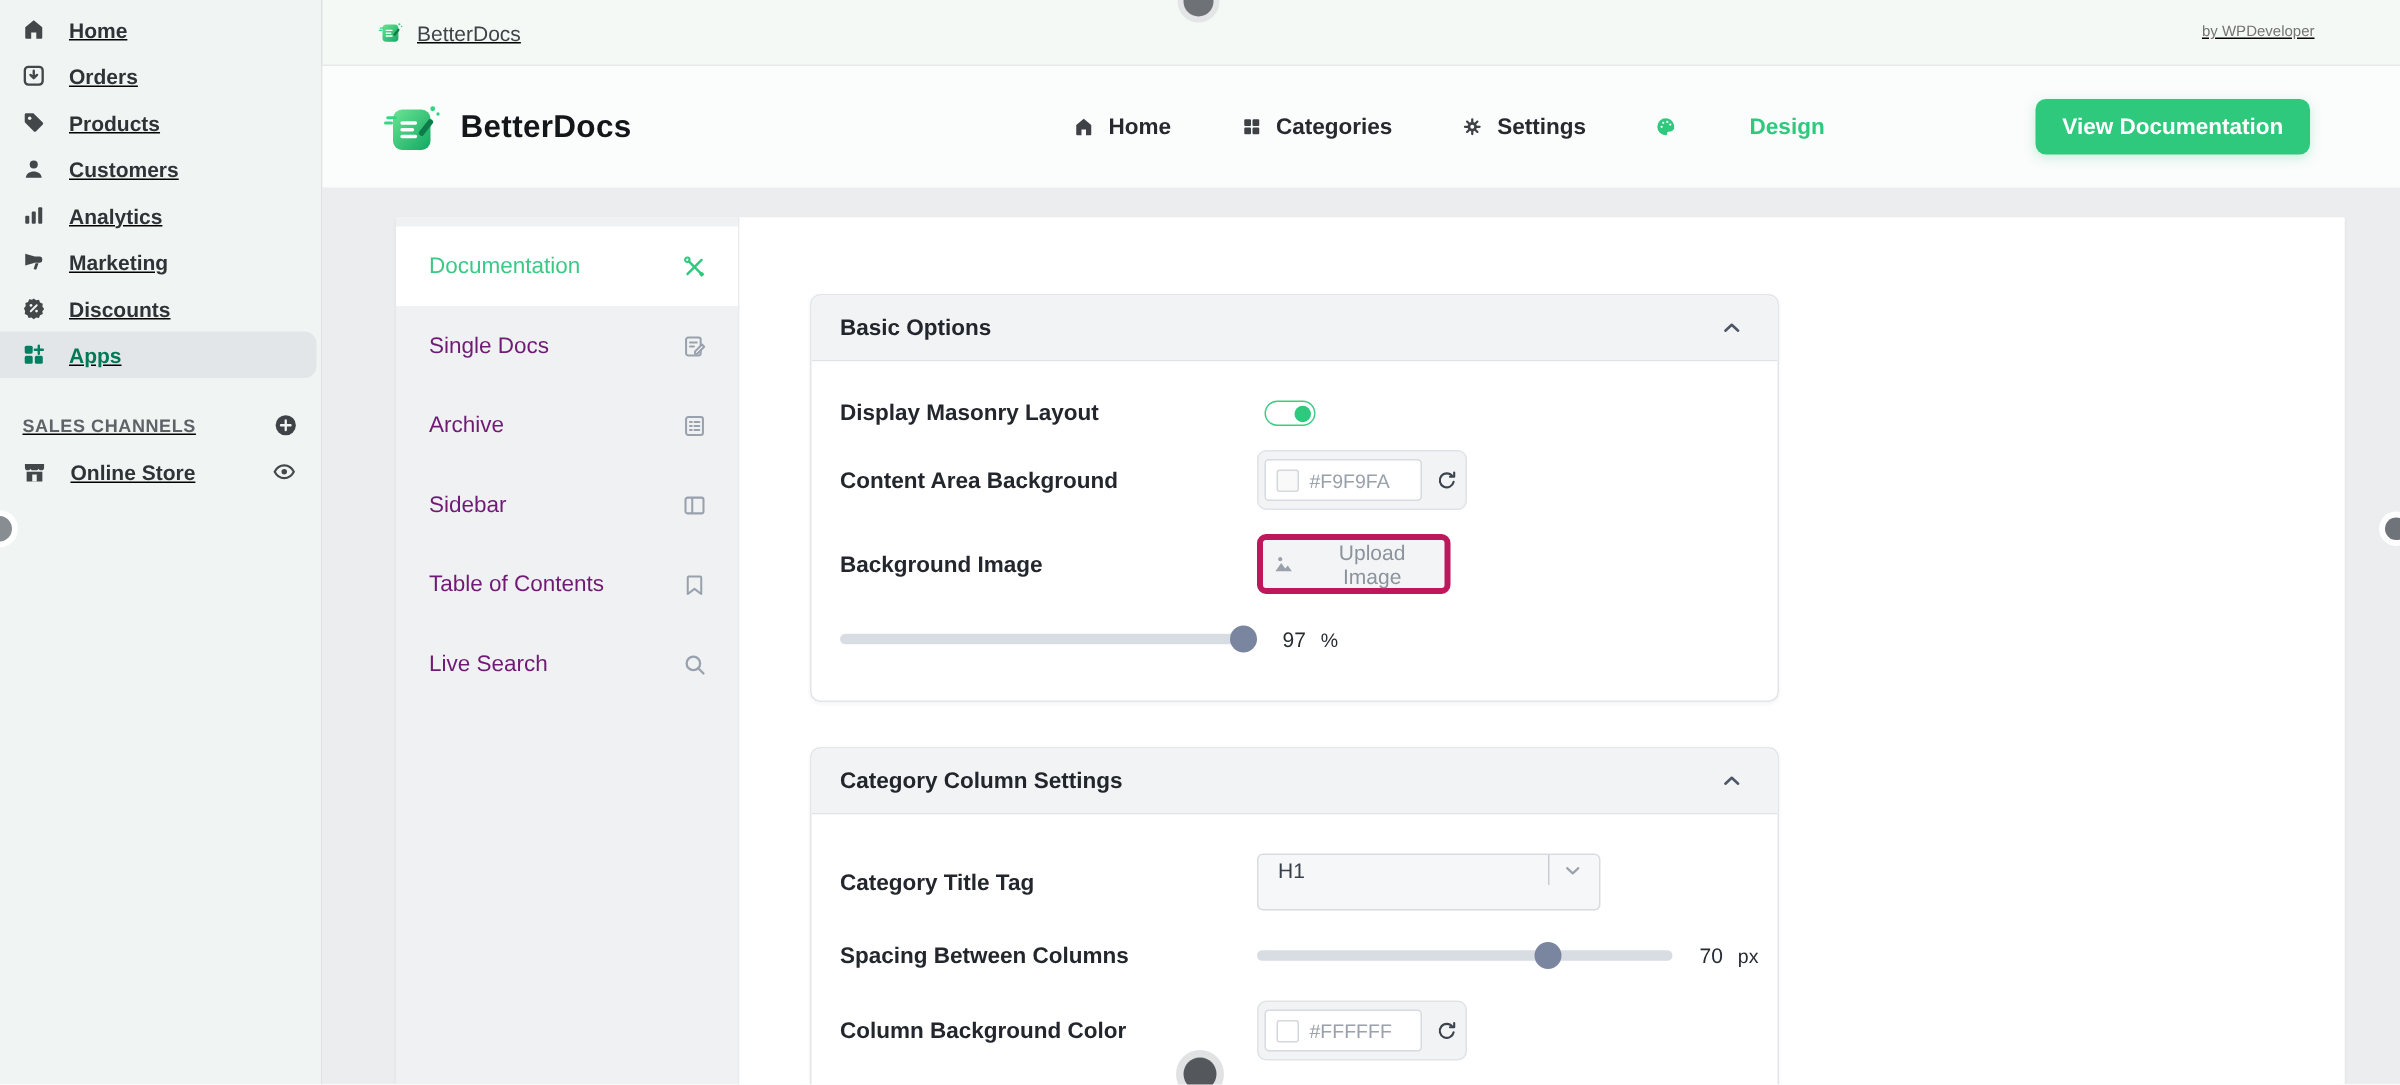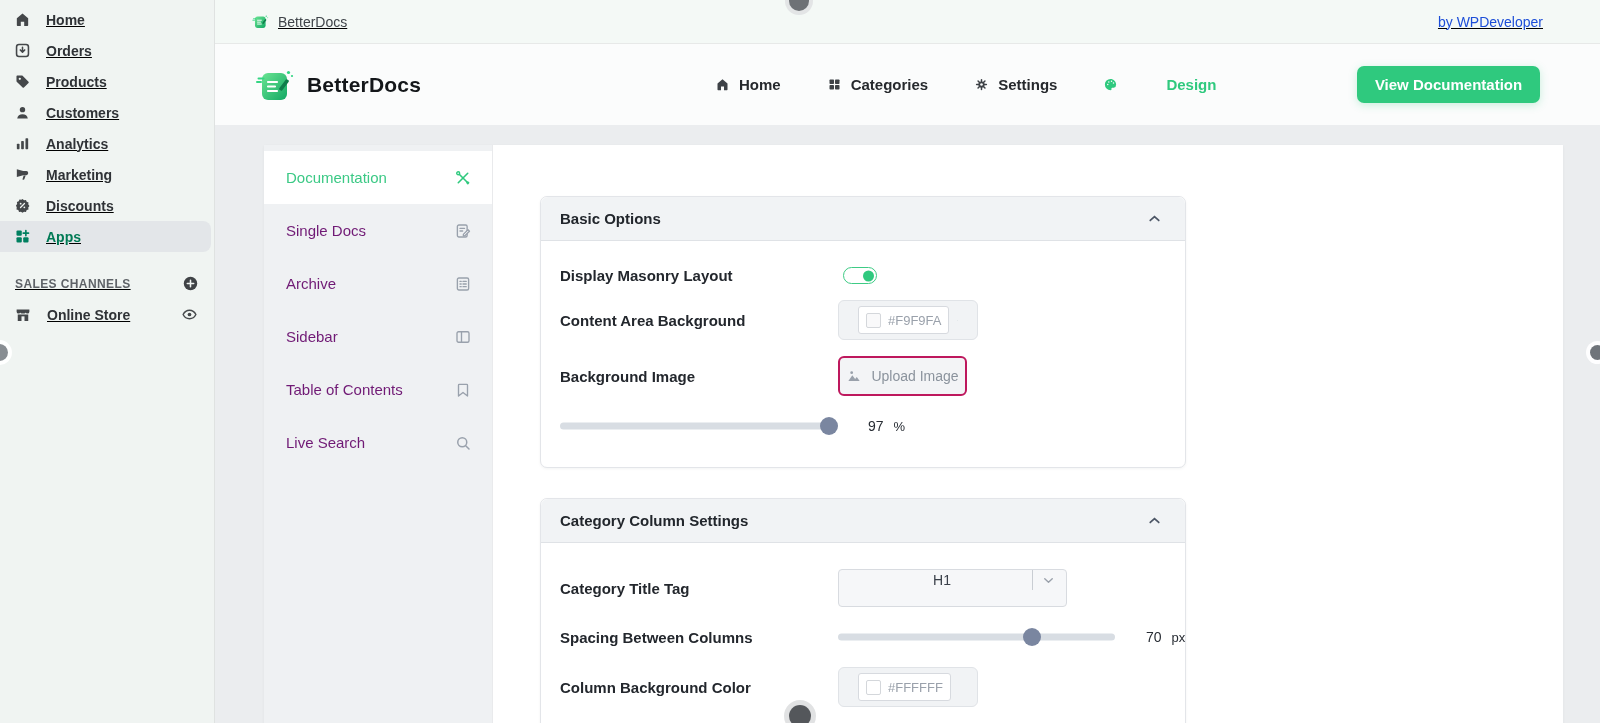--- a/index.html
+++ b/index.html
@@ -25,21 +25,21 @@
   .channel-item .sicon{width:18px;height:18px;color:#44474a;display:flex;}
   .channel-item .clabel{flex:1;}
   .eye{width:17px;height:17px;color:#45484b;display:flex;cursor:pointer;}
 
   
   .main{flex:1;display:flex;flex-direction:column;min-width:0;}
   .topbar{height:44px;flex:0 0 44px;background:#f4f9f6;border-bottom:1px solid #e7e9e8;
           display:flex;align-items:center;gap:9px;padding:0 57px 0 37px;}
   .topbar .logo-sm{width:17px;height:17px;display:flex;}
   .topbar .tname{font-size:14px;font-weight:500;color:#3f4449;}
-  .topbar .byline{margin-left:auto;font-size:14px;color:#1d4ed8;text-align:center;}
+  .topbar .byline{margin-left:auto;font-size:10px;color:#737373;text-align:center;}
 
   .app-header{height:81px;flex:0 0 81px;background:#fbfcfc;position:relative;}
   .brand{position:absolute;left:40px;top:50%;transform:translateY(-50%);
          display:flex;align-items:center;gap:12px;}
   .brand .logo-lg{width:40px;height:40px;display:flex;}
   .brand .bname{font-size:21px;font-weight:800;color:#14171a;letter-spacing:.2px;}
   .app-nav{position:absolute;left:500px;top:0;height:100%;display:flex;align-items:center;gap:46px;}
   .nav-item{display:flex;align-items:center;gap:9px;font-size:15px;font-weight:700;
             color:#26292d;cursor:pointer;}
   .nav-item .nicon{width:15px;height:15px;color:#3e4247;display:flex;}
@@ -77,42 +77,42 @@
   .row-label{width:278px;flex:0 0 278px;font-size:15px;font-weight:700;color:#23272d;}
   .row-control{display:flex;align-items:center;}
 
   
   .toggle{width:34px;height:17px;border:1.6px solid #3ecb85;border-radius:10px;
           background:#fff;position:relative;margin-left:5px;cursor:pointer;}
   .toggle .knob{position:absolute;right:2px;top:50%;transform:translateY(-50%);
                 width:11px;height:11px;border-radius:50%;background:#2fc97e;}
 
   .color-field{display:flex;align-items:center;width:140px;height:40px;background:#f1f3f5;
-               border:1px solid #e0e3e7;border-radius:6px;padding:0 19px;gap:8px;}
+               border:1px solid #e0e3e7;border-radius:6px;padding:0 4px;gap:8px;}
   .color-inner{flex:1;display:flex;align-items:center;gap:7px;background:#fff;
                border:1px solid #d7dadf;border-radius:3px;height:28px;padding:0 7px;cursor:text;}
   .swatch{width:15px;height:15px;border:1px solid #d4d7db;border-radius:2px;flex:0 0 15px;}
   .color-text{font-size:13px;color:#9aa1ab;}
   .refresh{width:17px;height:17px;color:#3c434d;display:flex;cursor:pointer;}
 
   .upload-btn{display:flex;align-items:center;gap:9px;width:129px;height:40px;
-              justify-content:center;background:#f3f4f6;border:2px solid #be185d;
+              justify-content:center;background:#f3f4f6;border:4px solid #be185d;
               border-radius:6px;color:#8b939d;font-size:14px;font-family:inherit;cursor:pointer;}
   .upload-btn .uicon{width:16px;height:16px;color:#9aa1ab;display:flex;}
 
   .slider{position:relative;width:277px;height:28px;cursor:pointer;}
   .slider .track{position:absolute;left:0;right:0;top:50%;height:7px;
                  transform:translateY(-50%);border-radius:4px;background:#d8dde3;}
   .slider .handle{position:absolute;top:50%;width:18px;height:18px;border-radius:50%;
                   background:#7a86a0;transform:translate(-50%,-50%);cursor:grab;}
-  .slider-value{margin-left:31px;font-size:14px;font-weight:500;color:#272c33;}
+  .slider-value{margin-left:18px;font-size:14px;font-weight:500;color:#272c33;}
   .slider-unit{margin-left:10px;font-size:13px;font-weight:500;color:#272c33;}
 
   .select{display:flex;align-items:center;width:229px;height:38px;background:#f6f7f9;
-          border:1px solid #d8dbe0;border-radius:4px;padding:0 10px 16px 13px;cursor:pointer;text-align:center;}
+          border:1px solid #d8dbe0;border-radius:4px;padding:0 10px 16px 13px;cursor:pointer;}
   .select .sel-value{flex:1;font-size:14px;color:#3a404a;}
   .select .sep{width:1px;height:20px;background:#c9cdd3;margin-right:8px;}
   .select .dchev{width:15px;height:15px;color:#9aa1ab;display:flex;}
 
   
   .dot{position:absolute;border-radius:50%;z-index:50;}
   .dot-top{left:789px;top:-9px;width:20px;height:20px;background:#6e7276;
            box-shadow:0 0 0 4px rgba(226,228,229,.95);}
   .dot-bottom{left:789px;top:705px;width:22px;height:22px;background:#54575b;
               box-shadow:0 0 0 5px rgba(223,224,226,.95);}

